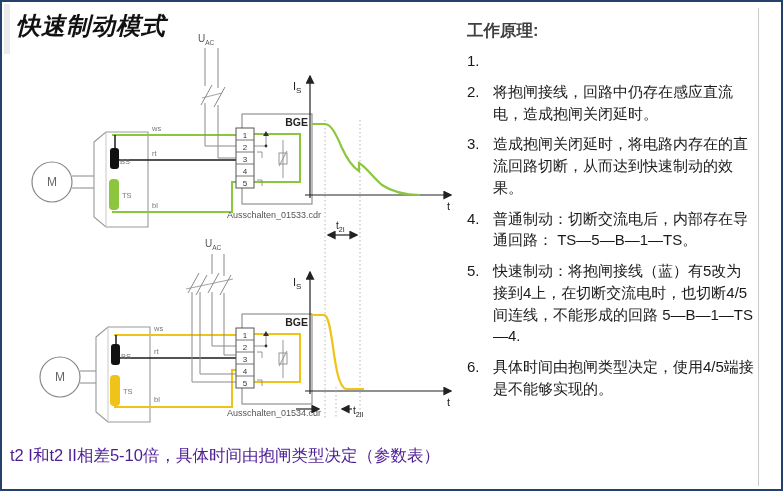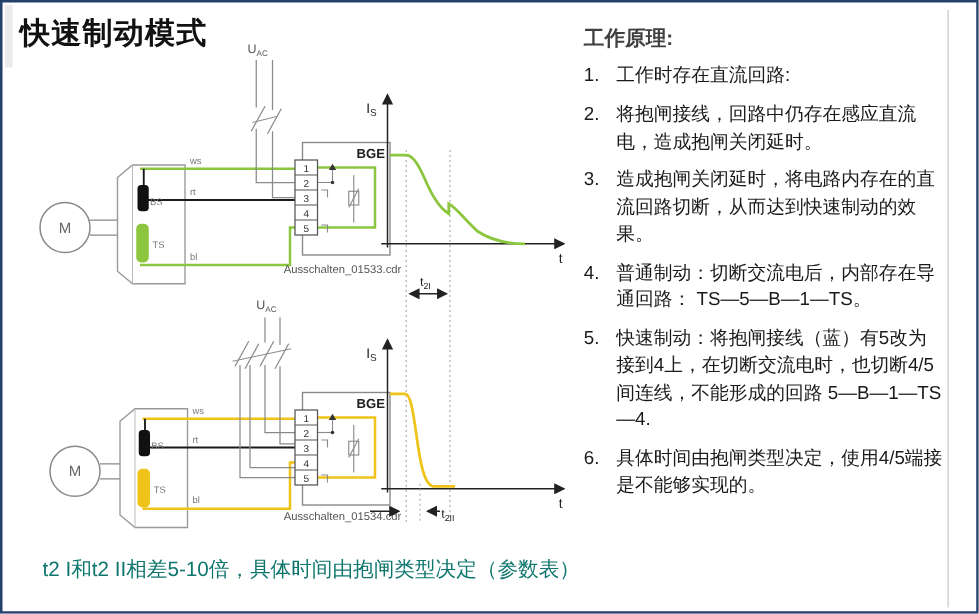--- a/index.html
+++ b/index.html
@@ -1,23 +1,23 @@
 <!DOCTYPE html>
 <html><head>
 <meta charset="utf-8">
 <style>
   html,body{margin:0;padding:0;background:#fff;font-family:"Liberation Sans",sans-serif;}
   .page{position:relative;width:783px;height:491px;box-sizing:border-box;
         border:2px solid #24416b;background:#fff;overflow:hidden;}
   .accent{position:absolute;left:2px;top:2px;width:6px;height:50px;background:#ebebeb;}
   .divider{position:absolute;left:756px;top:6px;width:1px;height:478px;background:#c9c9c9;}
   .title{position:absolute;left:14px;top:8px;font-size:24px;font-weight:bold;color:#111;
-         letter-spacing:1px;}
+         letter-spacing:1px;font-style:italic;}
   .diagram-svg{position:absolute;left:0;top:0;width:460px;height:491px;}
-  .footnote{position:absolute;left:8px;top:443px;width:446px;font-size:16.5px;color:#0f766e;margin-left:24px;}
+  .footnote{position:absolute;left:8px;top:443px;width:446px;font-size:16.5px;color:#4c1d95;}
   .right{position:absolute;left:461px;top:18px;width:293px;color:#1a1a1a;}
   .right h2{font-size:16.5px;font-weight:bold;margin:0 0 8px 4px;color:#404040;}
   .pitem{display:flex;gap:5px;margin:0 0 9px 4px;}
   .pitem .num{flex:0 0 21px;font-size:15px;line-height:1.45;}
   .pitem .body{flex:1;font-size:15px;line-height:1.45;}
   svg text{font-family:"Liberation Sans",sans-serif;}
   .sm{font-size:7.5px;fill:#777;}
   .cap{font-size:9px;fill:#555;}
   .bge{font-size:10.5px;font-weight:bold;fill:#222;}
   .tnum{font-size:8px;fill:#333;}
@@ -204,21 +204,20 @@
     </g>
   </svg>
 
   <div class="footnote">t2 I和t2 II相差5-10倍，具体时间由抱闸类型决定（参数表）</div>
 
   <div class="right">
     <h2>工作原理:</h2>
     <div class="pitem">
       <span class="num">1.</span>
       <div class="body">
-          <div>工作时存在直流回路:</div>
         </div>
     </div>
     <div class="pitem">
       <span class="num">2.</span>
       <div class="body">将抱闸接线，回路中仍存在感应直流电，造成抱闸关闭延时。</div>
     </div>
     <div class="pitem">
       <span class="num">3.</span>
       <div class="body">造成抱闸关闭延时，将电路内存在的直流回路切断，从而达到快速制动的效果。</div>
     </div>

